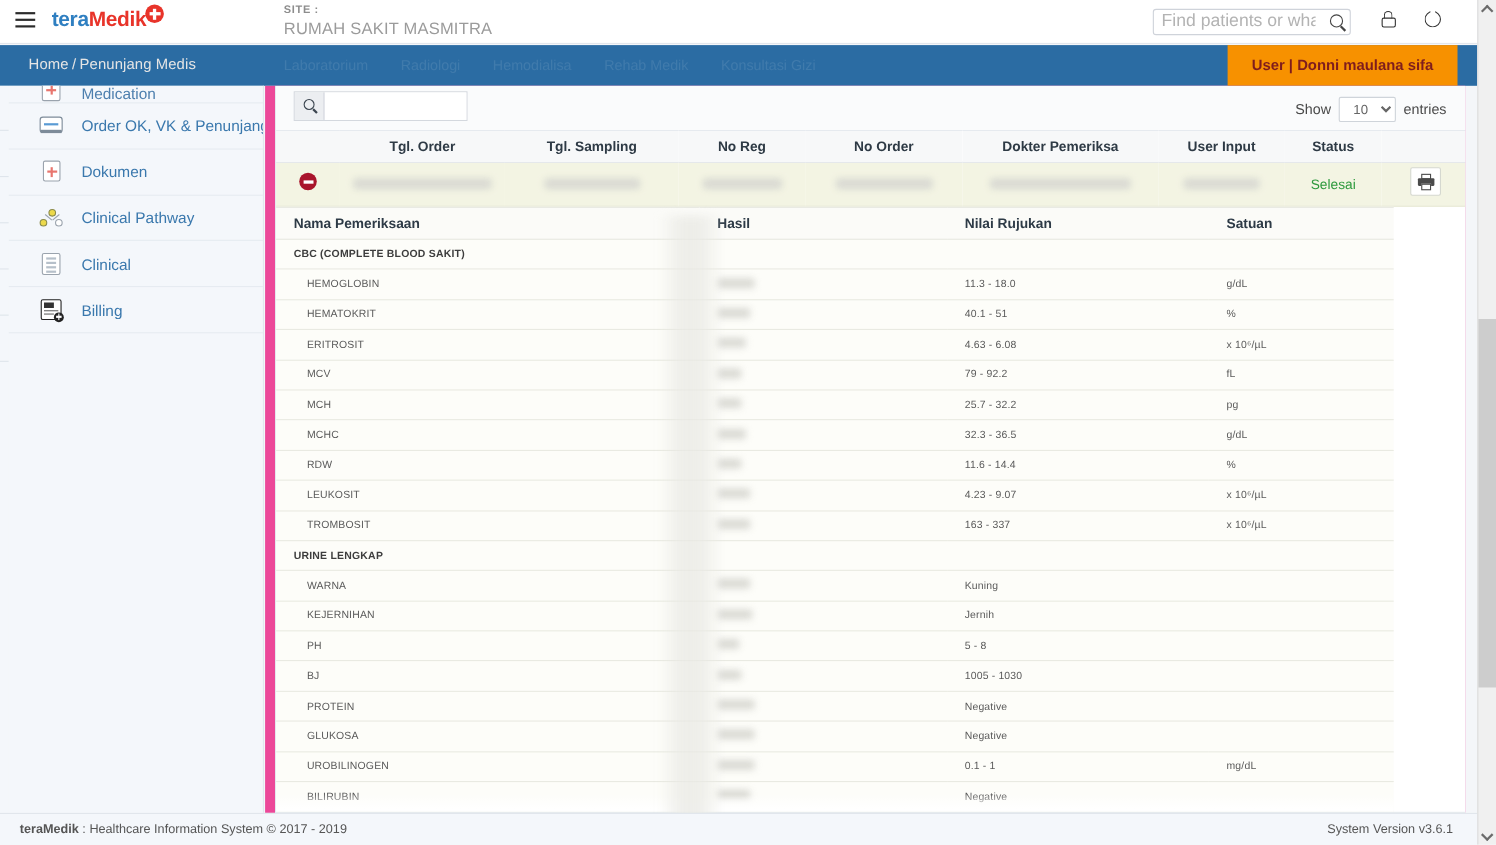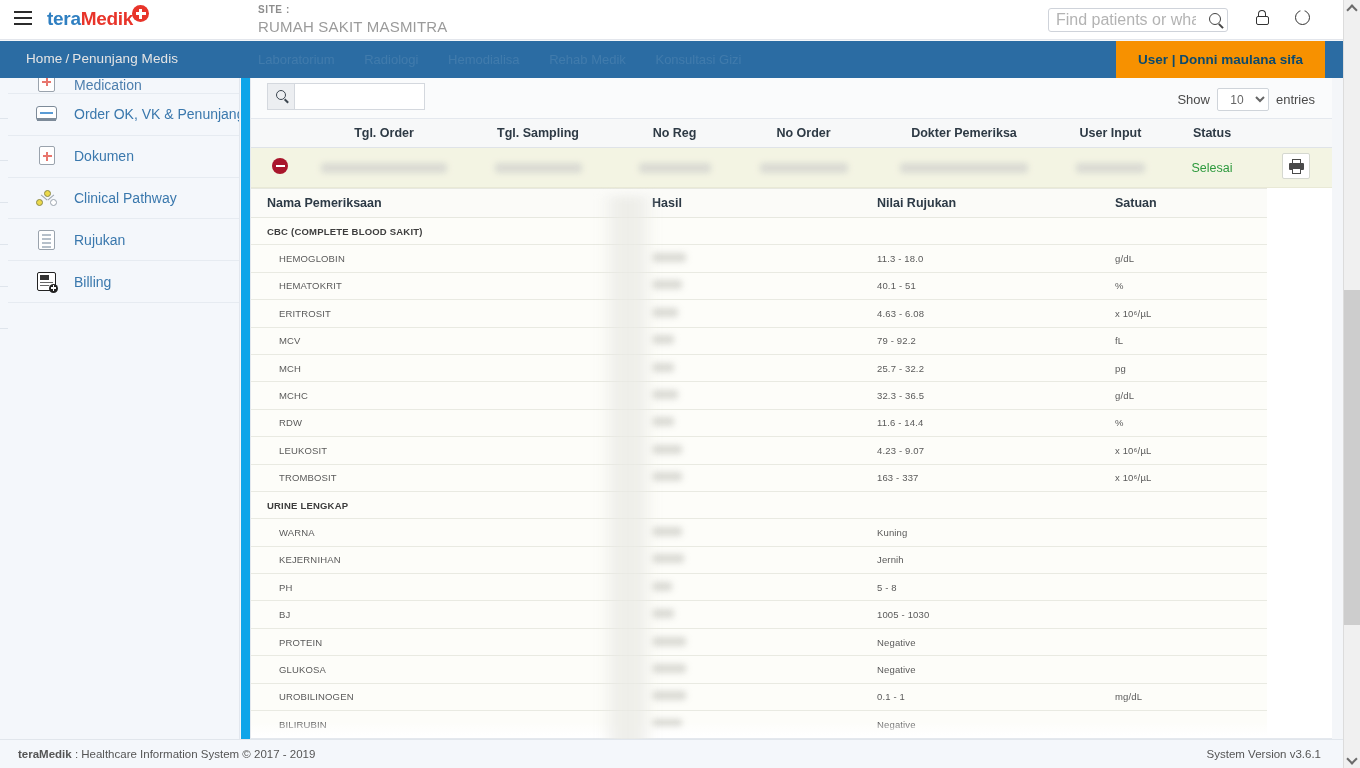--- a/index.html
+++ b/index.html
@@ -96,21 +96,21 @@
     color: #e5e5e5; font-size: 13.5px; letter-spacing: 0.1px;
   }
   #breadcrumb .sep { margin: 0 3px; }
   #navtabs {
     position: absolute; left: 258px; top: 11px;
     color: rgba(255,255,255,0.10); font-size: 13px;
   }
   #navtabs span { margin-right: 26px; }
   #usertab {
     position: absolute; right: 18px; top: 0; height: 37px;
-    background: #f79100; color: #0c4a6e;
+    background: #f79100; color: #7f1d1d;
     font-size: 13.5px; font-weight: bold;
     padding: 0 22px; line-height: 37px; cursor: pointer;
     white-space: nowrap;
   }
 
   
   #sidebar {
     position: absolute; left: 8px; top: 78px; width: 232px; height: 661px;
     background: #f4f7fb; border-right: 1px solid #e2e7ee;
   }
@@ -195,21 +195,21 @@
   .ic-billing .dot::before { left: 3.7px; top: 1.7px; width: 1.6px; height: 5.5px; }
   .ic-billing .dot::after  { left: 1.7px; top: 3.7px; width: 5.5px; height: 1.6px; }
 
   
   #rail { position: absolute; left: 0; top: 78px; width: 8px; height: 661px; background: #f4f7fb; }
   #rail .tick { position: absolute; left: 0; width: 8px; height: 1px; background: #dfe5ec; }
 
   
   #content {
     position: absolute; left: 241px; top: 78px; width: 1091px; height: 661px;
-    background: #0ea5e9; overflow: hidden;
+    background: #ec4899; overflow: hidden;
   }
   #panel {
     position: absolute; left: 9px; top: 0; width: 1084px; height: 661px;
     background: #fff; border: 1px solid #e4e8ee; border-top: 0;
   }
 
   
   #tabletools { position: relative; height: 40px; background: #fafbfc; }
   #dt-search {
     position: absolute; left: 16px; top: 5px; height: 27px; display: flex;
@@ -446,21 +446,21 @@
 
   <div class="sb-item">
     <span class="sb-ic">
       <span class="ic-lines">
           <i></i>
           <i></i>
           <i></i>
           <i></i>
         </span>
     </span>
-    <span class="sb-label">Rujukan</span>
+    <span class="sb-label">Clinical</span>
   </div>
 
   <div class="sb-item">
     <span class="sb-ic">
       <span class="ic-billing">
         <span class="hdr"></span>
           <span class="l1"></span>
           <span class="l2"></span>
           <span class="dot"></span>
       </span>

